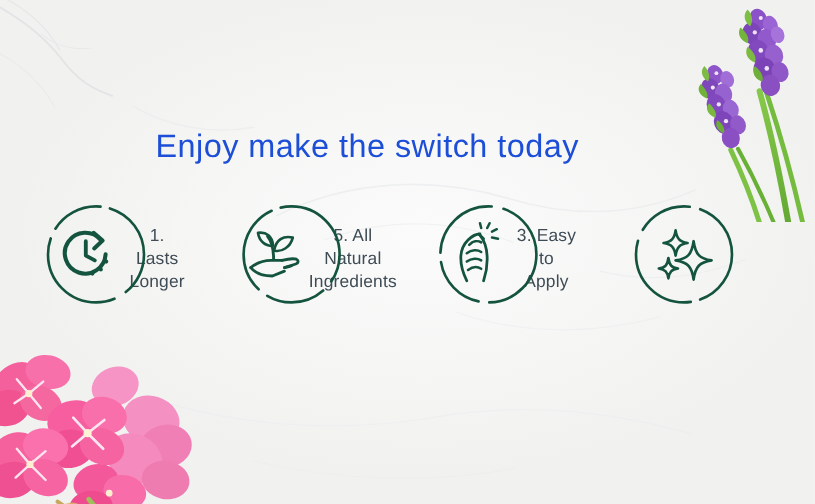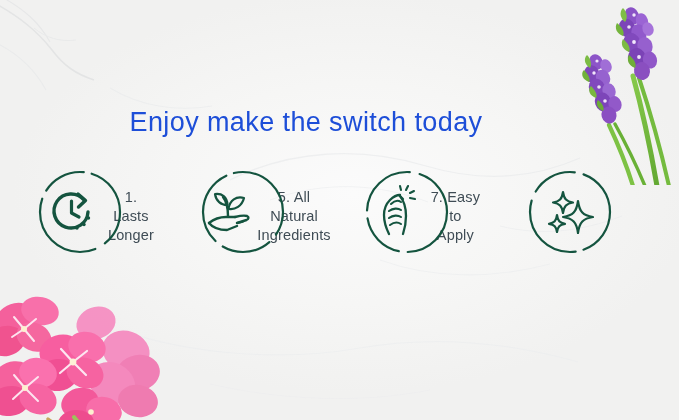--- a/index.html
+++ b/index.html
@@ -173,21 +173,21 @@
           <path d="M20 27 C24 24 29 24 32 26" stroke="#14543f" stroke-width="2.1" stroke-linecap="round" fill="none"></path>
           <path d="M20 34 C24 31 29 31 32 33" stroke="#14543f" stroke-width="2.1" stroke-linecap="round" fill="none"></path>
           <path d="M21 41 C25 38 29 38 32 40" stroke="#14543f" stroke-width="2.1" stroke-linecap="round" fill="none"></path>
           <path d="M30 11 L34 15" stroke="#14543f" stroke-width="2.2" stroke-linecap="round"></path>
           <path d="M37 6 L39 2" stroke="#14543f" stroke-width="2.1" stroke-linecap="round"></path>
           <path d="M41 9 L45 7" stroke="#14543f" stroke-width="2.1" stroke-linecap="round"></path>
           <path d="M41 14 L46 15" stroke="#14543f" stroke-width="2.1" stroke-linecap="round"></path>
           <path d="M32 6 L31 2" stroke="#14543f" stroke-width="2.1" stroke-linecap="round"></path>
         </svg>
       </div>
-      <div class="feature-label">7. Easy to
+      <div class="feature-label">3. Easy to
 Apply</div>
     </div>
 
 
     <div class="feature">
       <div class="icon-wrap">
         <svg class="ring" width="88" height="88" viewBox="0 0 88 88" fill="none">
           <circle cx="44" cy="44" r="40" stroke="#14543f" stroke-width="2.2" stroke-linecap="round" fill="none" stroke-dasharray="80 10 46 9 76 8" stroke-dashoffset="172"></circle>
         </svg>
         <svg width="58" height="58" viewBox="0 0 58 58" fill="none">

